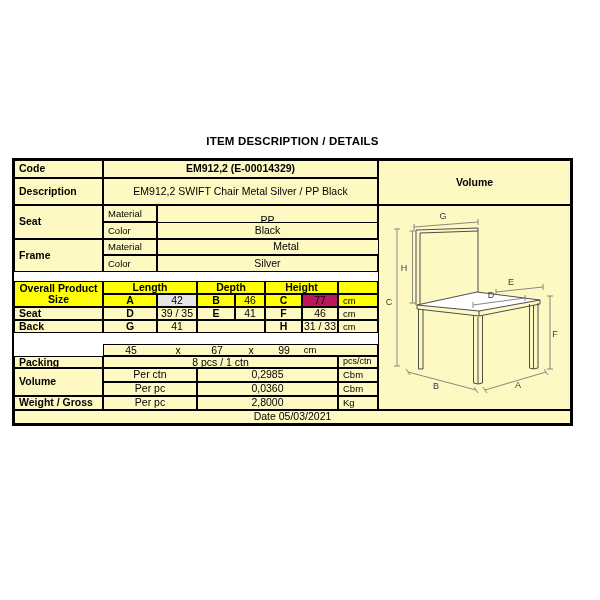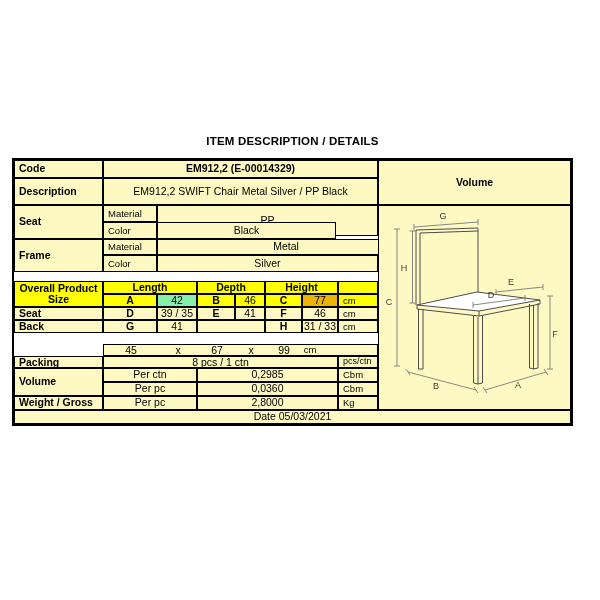--- a/index.html
+++ b/index.html
@@ -41,43 +41,43 @@
 
   <div class="cell left bold" style="left:14px;top:160px;width:89px;height:18px;">Code</div>
   <div class="cell center bold" style="left:103px;top:160px;width:275px;height:18px;">EM912,2 (E-00014329)</div>
   <div class="cell left bold" style="left:14px;top:178px;width:89px;height:27px;">Description</div>
   <div class="cell center" style="left:103px;top:178px;width:275px;height:27px;">EM912,2 SWIFT Chair Metal Silver / PP Black</div>
 
   <div class="cell left bold" style="left:14px;top:205px;width:89px;height:34px;">Seat</div>
   <div class="cell left small" style="left:103px;top:205px;width:54px;height:17px;">Material</div>
   <div class="cell center" style="left:157px;top:205px;width:221px;height:31px;">PP</div>
   <div class="cell left small" style="left:103px;top:222px;width:54px;height:17px;">Color</div>
-  <div class="cell center" style="left:157px;top:222px;width:179px;height:17px;">Black</div>
+  <div class="cell center" style="left:157px;top:222px;width:221px;height:17px;">Black</div>
 
   <div class="cell left bold" style="left:14px;top:239px;width:89px;height:33px;">Frame</div>
   <div class="cell left small" style="left:103px;top:239px;width:54px;height:16px;">Material</div>
   <div class="cell center" style="left:157px;top:239px;width:258px;height:16px;">Metal</div>
   <div class="cell left small" style="left:103px;top:255px;width:54px;height:17px;">Color</div>
   <div class="cell center" style="left:157px;top:255px;width:221px;height:17px;">Silver</div>
 
   <div class="cell center bold yellow col" style="left: 14px; top: 281px; width: 89px; height: 26px; background: rgb(255, 255, 0);">
     <span>Overall Product</span>
     <span>Size</span>
   </div>
   <div class="cell center bold yellow" style="left: 103px; top: 281px; width: 94px; height: 13px; background: rgb(255, 255, 0);">Length</div>
   <div class="cell center bold yellow" style="left: 197px; top: 281px; width: 68px; height: 13px; background: rgb(255, 255, 0);">Depth</div>
   <div class="cell center bold yellow" style="left: 265px; top: 281px; width: 73px; height: 13px; background: rgb(255, 255, 0);">Height</div>
   <div class="cell yellow" style="left: 338px; top: 281px; width: 40px; height: 13px; background: rgb(255, 255, 0);"></div>
 
   <div class="cell center bold yellow" style="left: 103px; top: 294px; width: 54px; height: 13px; background: rgb(255, 255, 0);">A</div>
-  <div class="cell center yellow" style="left: 157px; top: 294px; width: 40px; height: 13px; background: #86efac;">42</div>
+  <div class="cell center yellow" style="left: 157px; top: 294px; width: 40px; height: 13px; background: #e5e5e5;">42</div>
   <div class="cell center bold yellow" style="left: 197px; top: 294px; width: 38px; height: 13px; background: rgb(255, 255, 0);">B</div>
   <div class="cell center yellow" style="left: 235px; top: 294px; width: 30px; height: 13px; background: rgb(255, 255, 0);">46</div>
   <div class="cell center bold yellow" style="left: 265px; top: 294px; width: 37px; height: 13px; background: rgb(255, 255, 0);">C</div>
-  <div class="cell center yellow" style="left: 302px; top: 294px; width: 36px; height: 13px; background: #eab308;">77</div>
+  <div class="cell center yellow" style="left: 302px; top: 294px; width: 36px; height: 13px; background: #be185d;">77</div>
   <div class="cell left small yellow" style="left: 338px; top: 294px; width: 40px; height: 13px; background: rgb(255, 255, 0);">cm</div>
 
   <div class="cell left bold" style="left:14px;top:307px;width:89px;height:13px;">Seat</div>
   <div class="cell center bold" style="left:103px;top:307px;width:54px;height:13px;">D</div>
   <div class="cell center" style="left:157px;top:307px;width:40px;height:13px;">39 / 35</div>
   <div class="cell center bold" style="left:197px;top:307px;width:38px;height:13px;">E</div>
   <div class="cell center" style="left:235px;top:307px;width:30px;height:13px;">41</div>
   <div class="cell center bold" style="left:265px;top:307px;width:37px;height:13px;">F</div>
   <div class="cell center" style="left:302px;top:307px;width:36px;height:13px;">46</div>
   <div class="cell left small" style="left:338px;top:307px;width:40px;height:13px;">cm</div>

